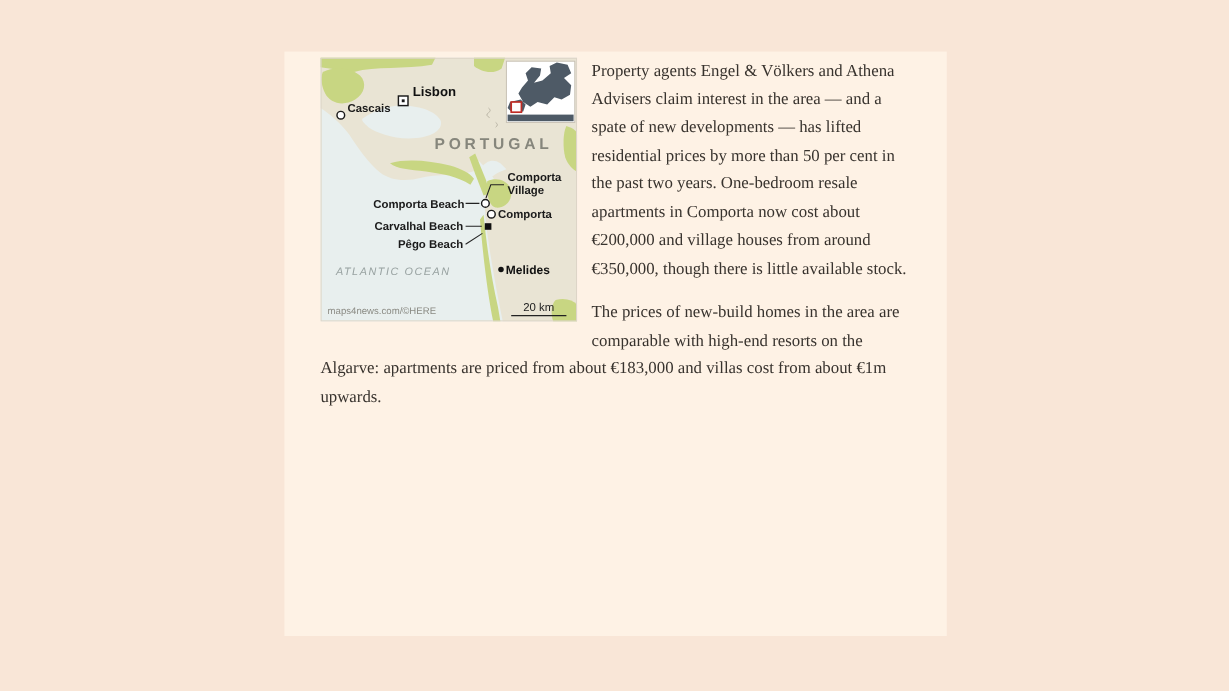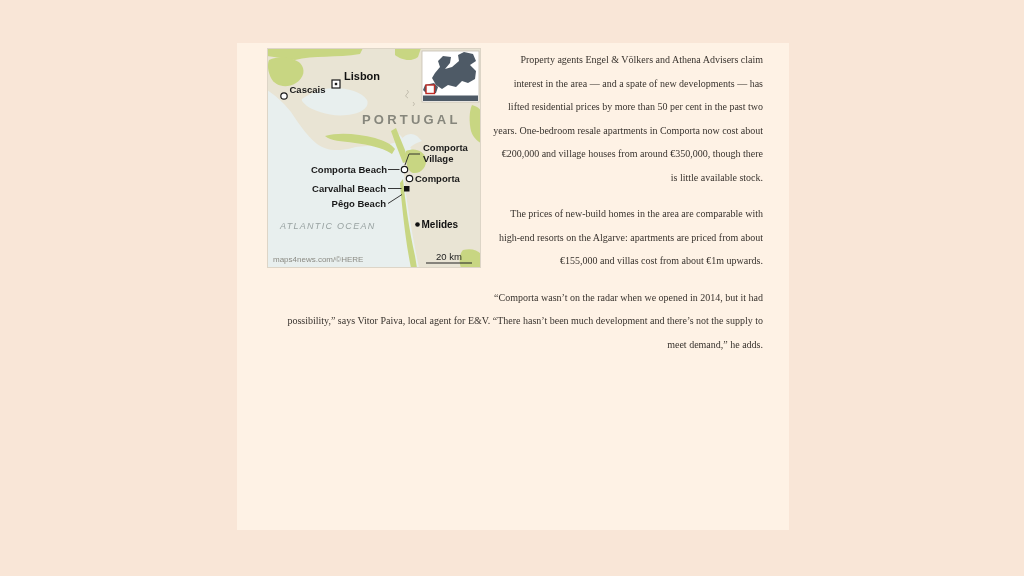--- a/index.html
+++ b/index.html
@@ -15,24 +15,24 @@
     left:237px; top:43px;
     width:552px;
     min-height:487px;
     background:#fef2e5;
     box-sizing:border-box;
     padding:5px 26px 12px 30px;
   }
   .article { width:496px; }
   .article p {
     margin:0 0 13px 0;
-    font-size:10px;
+    font-size:14px;
     line-height:23.5px;
     color:#38332e;
-    text-align:right;
+    text-align:left;
   }
   .article p:last-child { margin-bottom:0; }
   .map-figure {
     float:left;
     width:214px; height:220px;
     margin:0 12px 18px 0;
   }
   .map-figure svg { display:block; }
 
   
@@ -130,18 +130,17 @@
             <rect x="156" y="47.5" width="55" height="5.5"></rect>
           </g>
           <rect x="159" y="37" width="8.5" height="8.5" fill="#fdfdfd" stroke-width="1.4" stroke="#bf2b24"></rect>
         </g>
 
         <rect x="0.5" y="0.5" width="213" height="219" fill="none" stroke="#ddd5c7" stroke-width="1"></rect>
       </svg>
     </figure>
 
     <p>Property agents Engel &amp; Völkers and Athena Advisers claim interest in the area — and a spate of new developments — has lifted residential prices by more than 50 per cent in the past two years. One-bedroom resale apartments in Comporta now cost about €200,000 and village houses from around €350,000, though there is little available stock.</p>
-    <p>The prices of new-build homes in the area are comparable with high-end resorts on the Algarve: apartments are priced from about €155,000 and villas cost from about €1m upwards.</p>
-    <p>“Comporta wasn’t on the radar when we opened in 2014, but it had possibility,” says Vitor Paiva, local agent for E&amp;V. “There hasn’t been much development and there’s not the supply to meet demand,” he adds.</p>
+    <p>The prices of new-build homes in the area are comparable with high-end resorts on the Algarve: apartments are priced from about €183,000 and villas cost from about €1m upwards.</p>
 
     <div class="clr"></div>
   </div>
 </div>
 
 </body></html>

